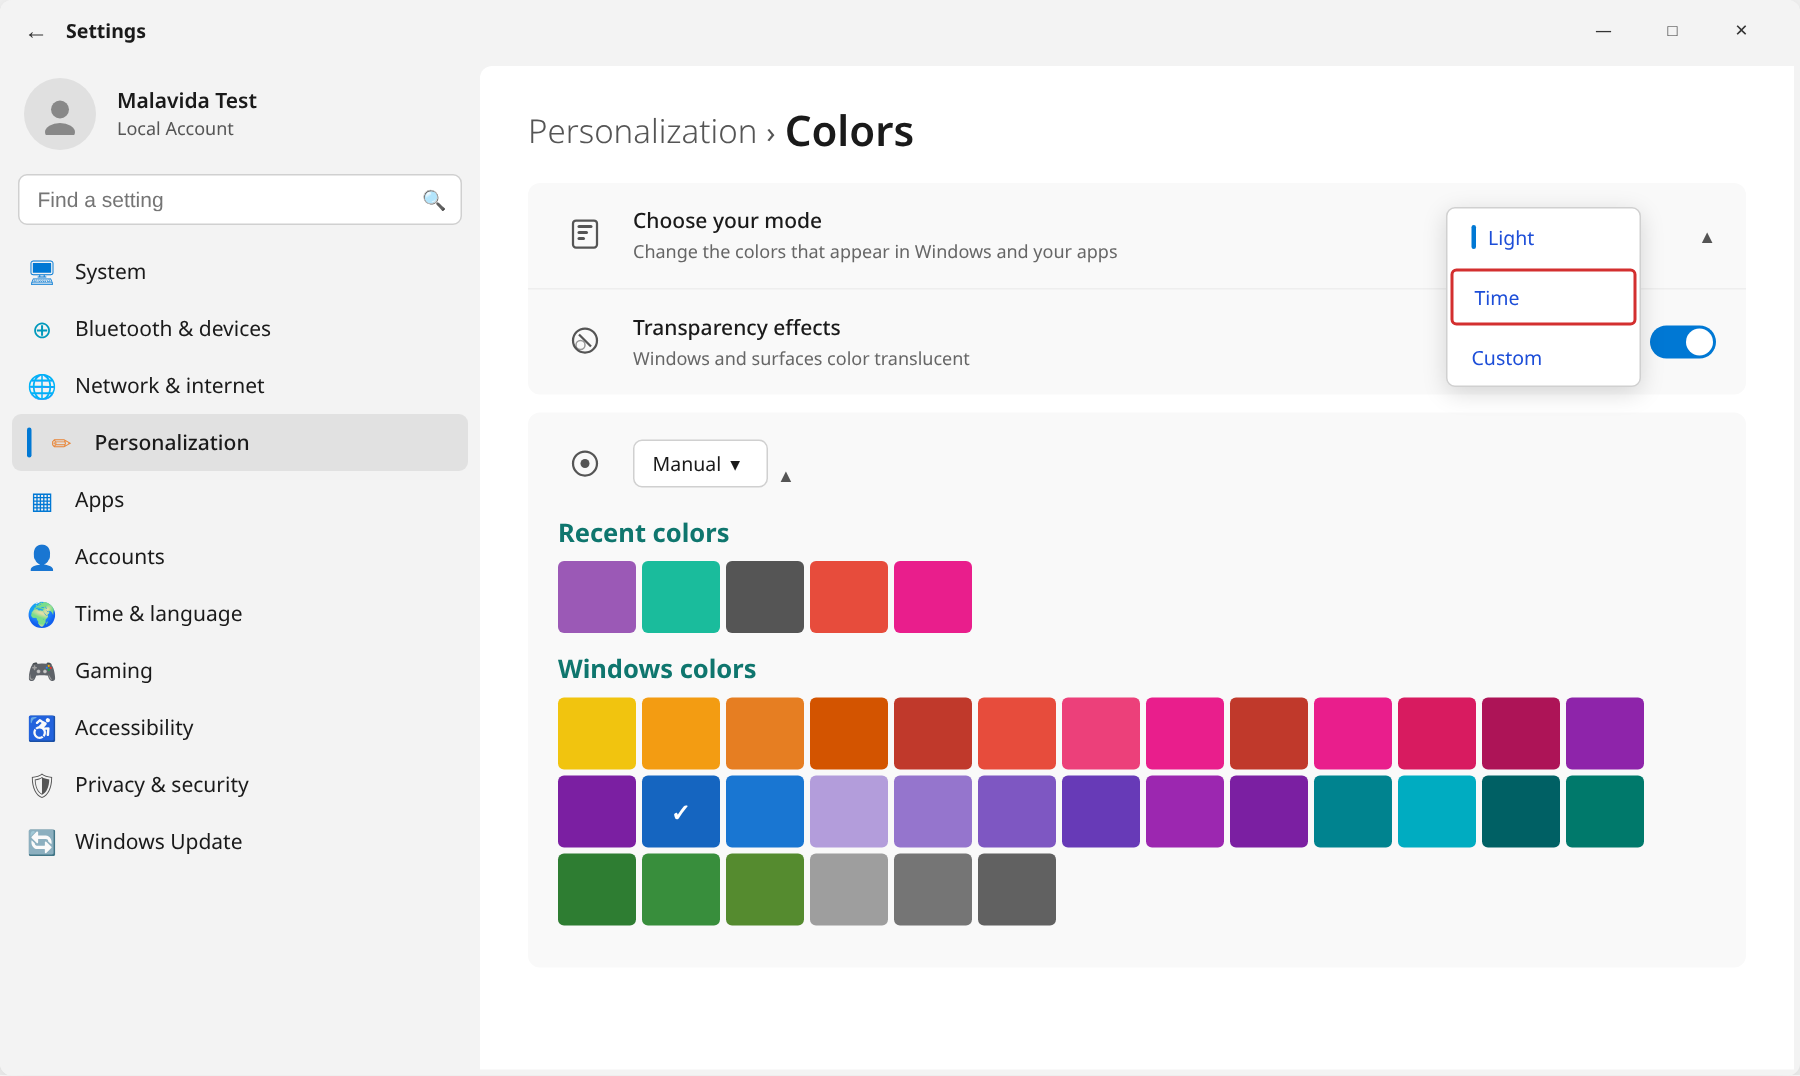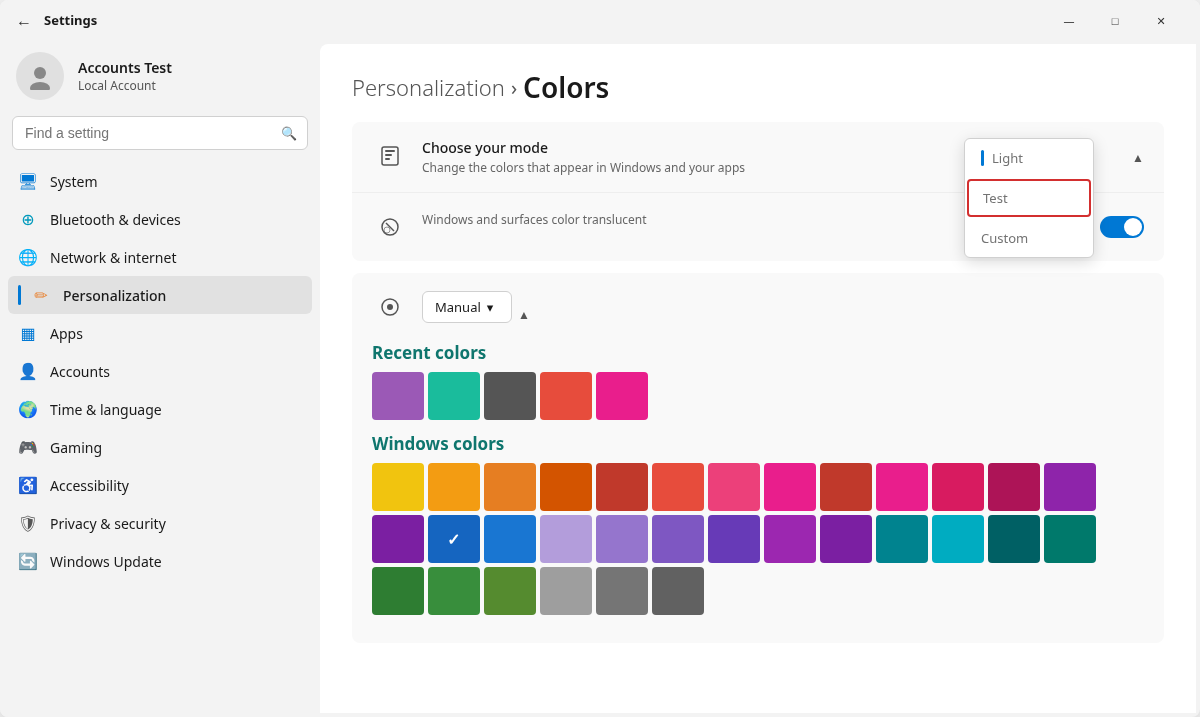--- a/index.html
+++ b/index.html
@@ -255,21 +255,21 @@
       border-radius: 6px;
       box-shadow: 0 4px 16px rgba(0,0,0,0.15);
       z-index: 100;
       min-width: 130px;
       overflow: hidden;
     }
     .dropdown-item {
       padding: 10px 16px;
       cursor: pointer;
       font-size: 13px;
-      color: #737373;
+      color: #1d4ed8;
       display: flex;
       align-items: center;
       gap: 8px;
     }
     .dropdown-item.selected-item {
       border: 2px solid #d32f2f;
       margin: 2px;
       border-radius: 4px;
       padding: 8px 14px;
     }
@@ -381,21 +381,21 @@
     <div class="sidebar">
 
       <div class="user-section">
         <div class="avatar">
           <svg width="28" height="28" viewBox="0 0 28 28" fill="none">
             <circle cx="14" cy="11" r="6" fill="#888"></circle>
             <ellipse cx="14" cy="26" rx="10" ry="6" fill="#888"></ellipse>
           </svg>
         </div>
         <div class="user-info">
-          <div class="username">Accounts Test</div>
+          <div class="username">Malavida Test</div>
           <div class="account-type">Local Account</div>
         </div>
       </div>
 
       <div class="search-box">
         <input type="text" placeholder="Find a setting" style="">
         <span class="search-icon-wrap">🔍</span>
       </div>
 
       <div id="nav-list">
@@ -470,39 +470,40 @@
             <div class="settings-row-desc">Change the colors that appear in Windows and your apps</div>
           </div>
           <div class="settings-row-control">
 
             <div class="dropdown-menu">
               <div class="dropdown-item">
                 <span class="light-indicator" style="width:3px;height:16px;background:#0078d4;border-radius:2px;display:inline-block;"></span>
                 <span>Light</span>
               </div>
               <div class="dropdown-item selected-item">
-                <span>Test</span>
+                <span>Time</span>
               </div>
               <div class="dropdown-item">
                 <span>Custom</span>
               </div>
             </div>
             <div class="chevron-up">▲</div>
           </div>
         </div>
 
         <div class="settings-row">
           <div class="settings-row-icon">
             <svg width="22" height="22" viewBox="0 0 22 22" fill="none">
               <circle cx="11" cy="11" r="8" stroke="#555" stroke-width="1.5" fill="none"></circle>
               <path d="M7 7 L15 15" stroke="#555" stroke-width="1.5"></path>
               <circle cx="8" cy="14" r="3" stroke="#555" stroke-width="1" fill="none" opacity="0.6"></circle>
             </svg>
           </div>
           <div class="settings-row-info">
+            <div class="settings-row-title">Transparency effects</div>
             <div class="settings-row-desc">Windows and surfaces color translucent</div>
           </div>
           <div class="settings-row-control">
             <div class="toggle"></div>
           </div>
         </div>
       </div>
 
       <div class="accent-section">
         <div class="accent-header">

